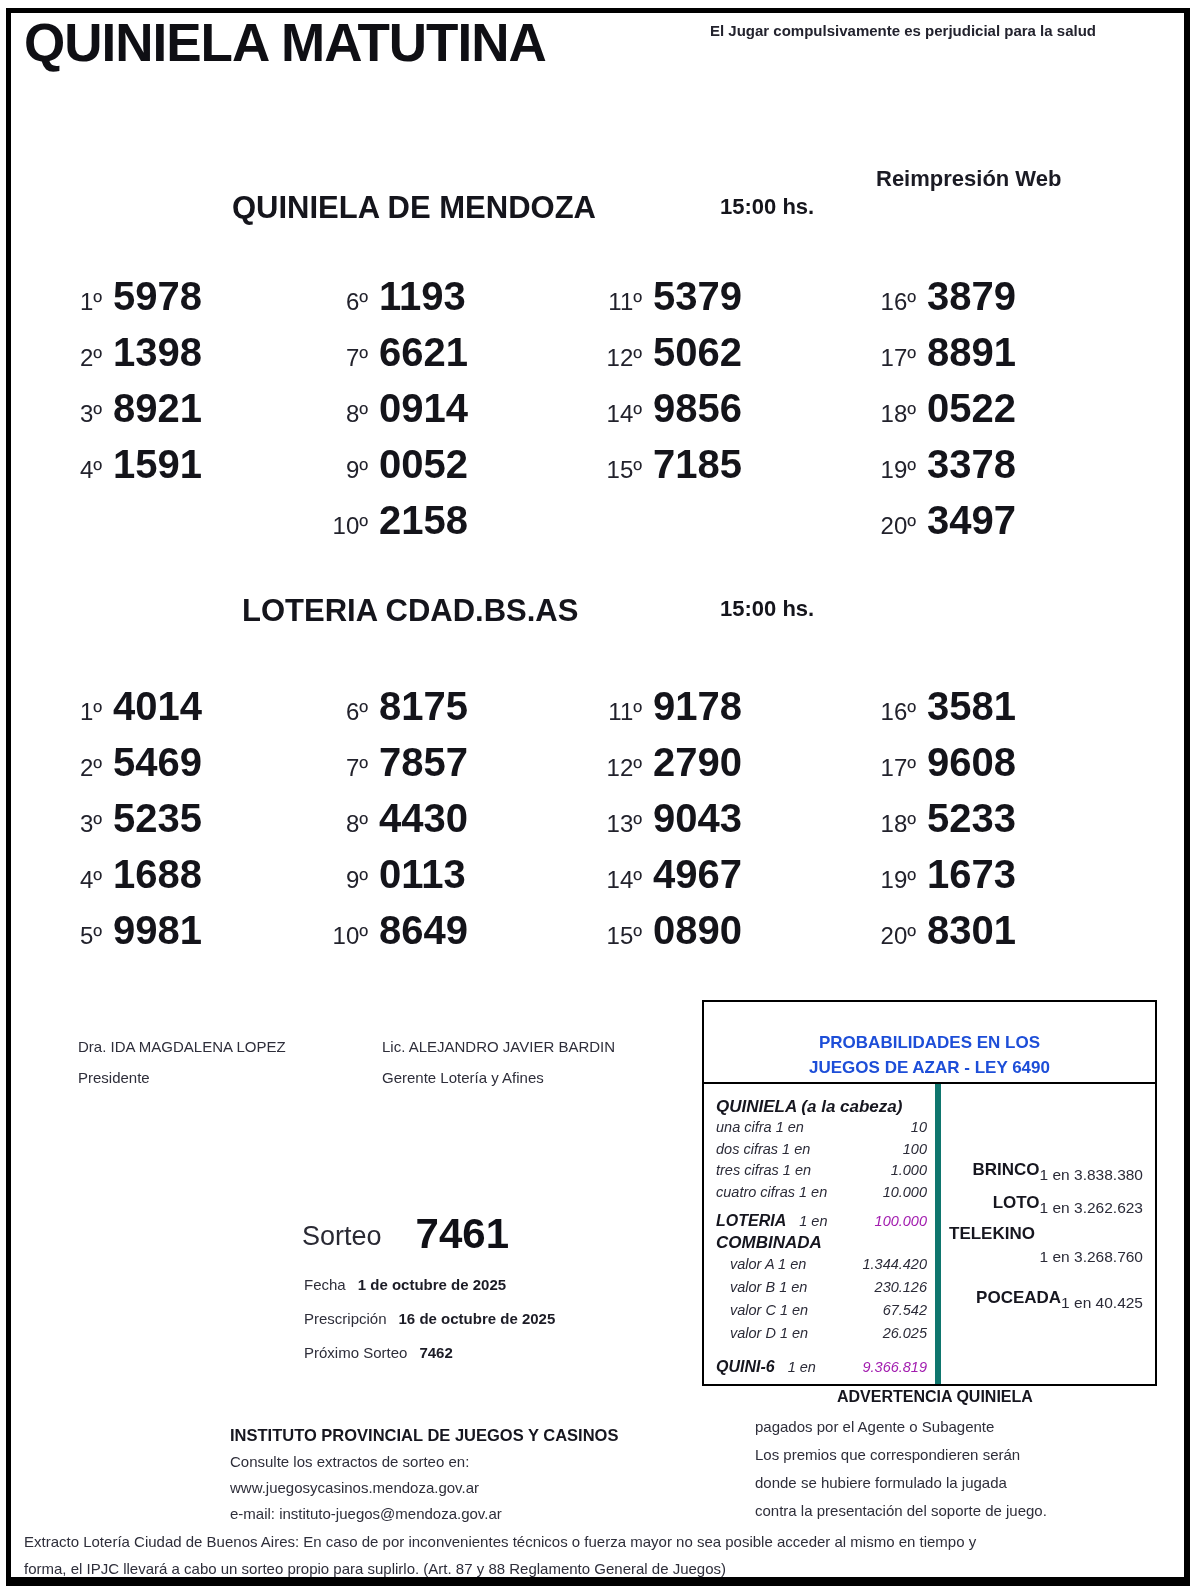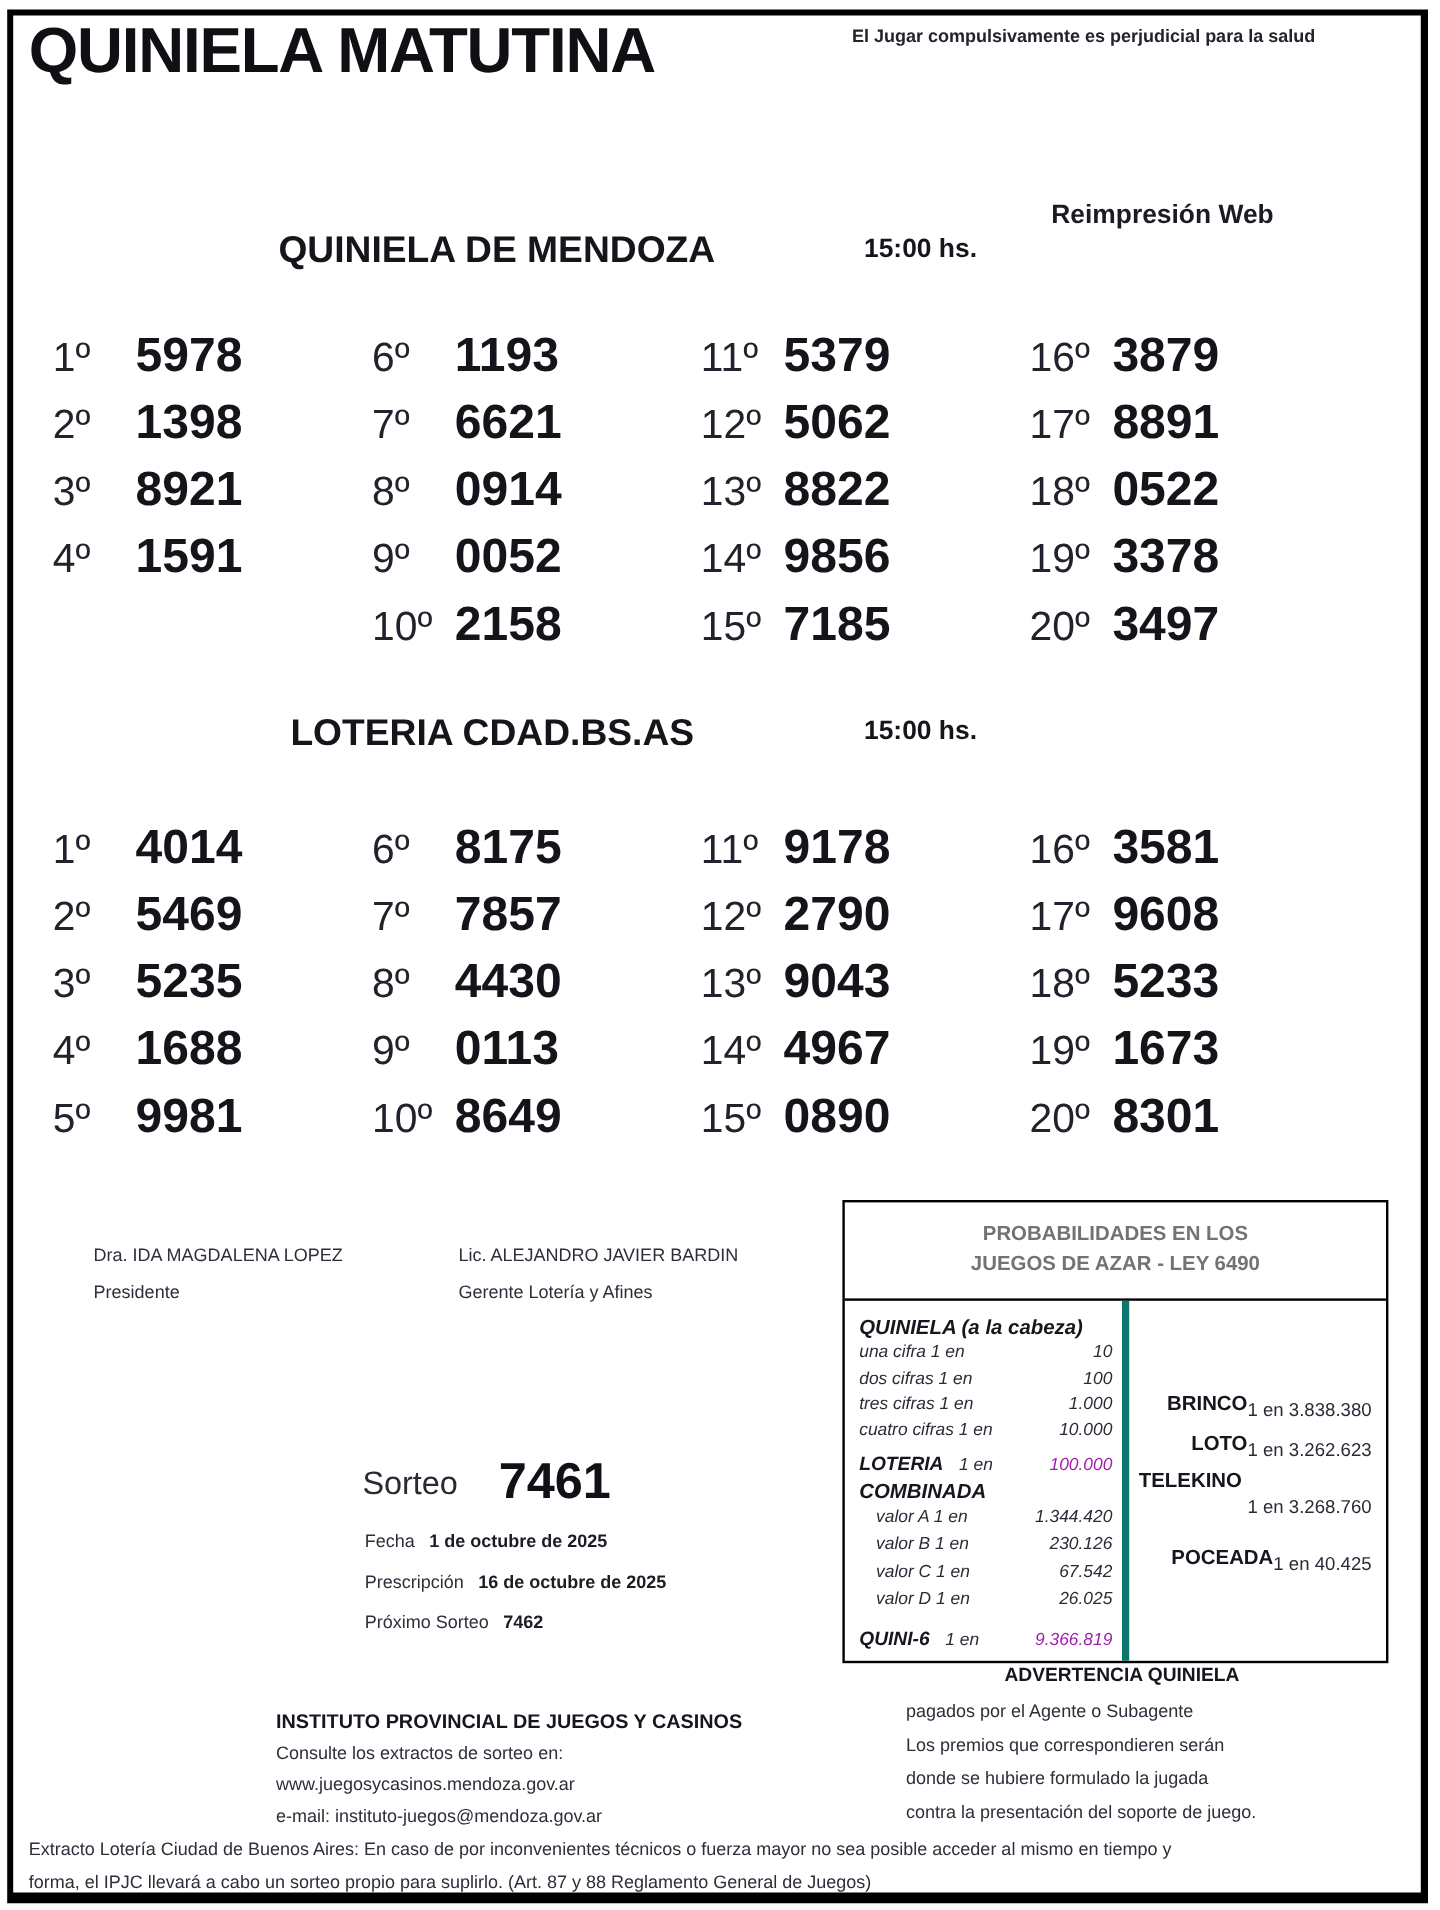--- a/index.html
+++ b/index.html
@@ -21,41 +21,41 @@
   #s1-title{left:232px;top:190px;}
   #s1-time{left:720px;top:194px;}
   #s2-title{left:242px;top:593px;}
   #s2-time{left:720px;top:596px;}
   
   .grid{left:0;width:1200px;height:282px;}
   #grid-0{top:268px;}
   #grid-1{top:678px;}
   .rcol{position:absolute;top:0;}
   .cell{height:56px;line-height:56px;white-space:nowrap;}
-  .pos{display:inline-block;width:58px;font-size:34px;color:#22222c;}
+  .pos{display:inline-block;width:58px;text-align:right;font-size:24px;color:#22222c;}
   .num{font-size:40px;font-weight:700;margin-left:11px;color:#14141a;letter-spacing:0px;}
   
   .official{font-size:15px;color:#2e2e3a;}
   .official .o-name{white-space:nowrap;}
   .official .o-role{margin-top:14px;}
   #official-0{left:78px;top:1038px;}
   #official-1{left:382px;top:1038px;}
   
   #sorteo-row{left:302px;top:1210px;white-space:nowrap;}
   #sorteo-label{font-size:27px;color:#2a2a34;}
   #sorteo-number{font-size:42px;font-weight:700;color:#101016;margin-left:34px;vertical-align:-3px;}
   .draw-row{left:304px;font-size:15px;color:#2e2e3a;white-space:nowrap;}
   .draw-row b{color:#1c1c26;margin-left:12px;}
   #fecha-row{top:1276px;}
   #prescripcion-row{top:1310px;}
   #proximo-row{top:1344px;}
   
   #prob-box{left:702px;top:1000px;width:455px;height:386px;border:2px solid #000;box-sizing:border-box;}
-  #prob-header{height:82px;border-bottom:2px solid #000;text-align:center;padding-top:13px;box-sizing:border-box;
-    font-size:17px;font-weight:700;line-height:25px;color:#737373;}
+  #prob-header{height:82px;border-bottom:2px solid #000;text-align:center;padding-top:28px;box-sizing:border-box;
+    font-size:17px;font-weight:700;line-height:25px;color:#1d4ed8;}
   #prob-body{display:flex;height:300px;}
   #prob-left{width:237px;border-right:6px solid #0f766e;box-sizing:border-box;padding:8px 8px 0 12px;font-style:italic;}
   #prob-right{flex:1;padding:0 12px 0 8px;}
   .p-head{font-size:17px;font-weight:700;color:#16161f;margin-top:5px;white-space:nowrap;}
   .prow{display:flex;justify-content:space-between;font-size:14.5px;line-height:21.5px;color:#2b2b38;white-space:nowrap;align-items:center;}
   .prow.indent{padding-left:14px;line-height:23px;}
   .named-row{display:flex;align-items:baseline;white-space:nowrap;}
   .named-row .n-name{font-size:16px;font-weight:700;color:#16161f;}
   .named-row .n-mid{font-size:14.5px;color:#2b2b38;margin-left:13px;}
   .named-row .n-val{flex:1;text-align:right;font-size:14.5px;color:#a21caf;}
@@ -101,21 +101,20 @@
     <div class="rcol" style="left: 310px;">
       <div class="cell"><span class="pos">6º</span><span class="num">1193</span></div>
       <div class="cell"><span class="pos">7º</span><span class="num">6621</span></div>
       <div class="cell"><span class="pos">8º</span><span class="num">0914</span></div>
       <div class="cell"><span class="pos">9º</span><span class="num">0052</span></div>
       <div class="cell"><span class="pos">10º</span><span class="num">2158</span></div>
     </div>
     <div class="rcol" style="left: 584px;">
       <div class="cell"><span class="pos">11º</span><span class="num">5379</span></div>
       <div class="cell"><span class="pos">12º</span><span class="num">5062</span></div>
-      <div class="cell"><span class="pos">13º</span><span class="num">8822</span></div>
       <div class="cell"><span class="pos">14º</span><span class="num">9856</span></div>
       <div class="cell"><span class="pos">15º</span><span class="num">7185</span></div>
     </div>
     <div class="rcol" style="left: 858px;">
       <div class="cell"><span class="pos">16º</span><span class="num">3879</span></div>
       <div class="cell"><span class="pos">17º</span><span class="num">8891</span></div>
       <div class="cell"><span class="pos">18º</span><span class="num">0522</span></div>
       <div class="cell"><span class="pos">19º</span><span class="num">3378</span></div>
       <div class="cell"><span class="pos">20º</span><span class="num">3497</span></div>
     </div>

